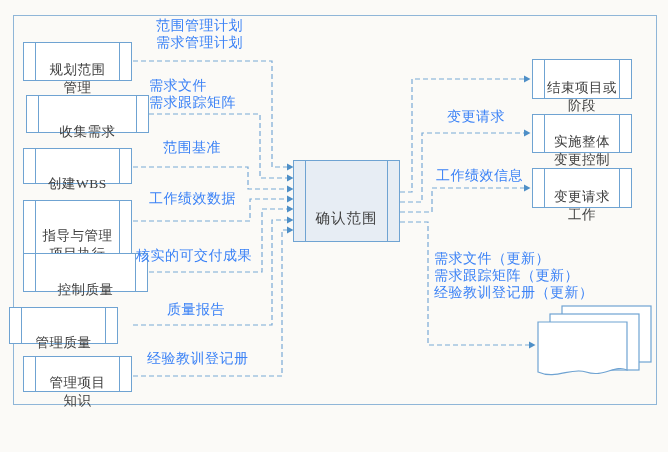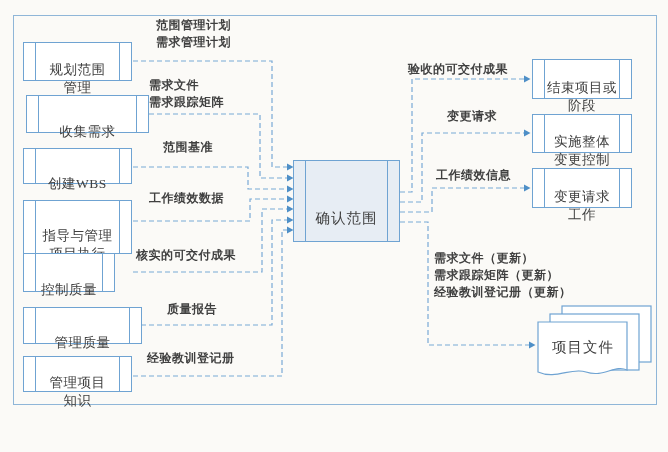--- a/index.html
+++ b/index.html
@@ -41,25 +41,24 @@
     font-size:13.5px;
     line-height:1.32;
     color:#404040;
     letter-spacing:0.5px;
     margin-top:35px;
   }
   .pbox.center .nlabel{font-size:14.5px;letter-spacing:1px;}
   .flow-label{
     position:absolute;
     white-space:pre-line;
-    font-size:12px;
+    font-size:14px;
     line-height:17px;
-    color:#404040;
+    color:#3b82f6;
     letter-spacing:0.5px;
-    font-weight:bold;
   }
   .doc-label{
     position:absolute;
     left:540px;top:338px;width:86px;
     text-align:center;
     font-size:14.5px;
     color:#404040;
     letter-spacing:1px;
   }
   .caption{
@@ -123,24 +122,24 @@
   <div class="pbox" style="left:26px;top:95px;width:123px;height:38px">
     <span class="nlabel">收集需求</span>
   </div>
   <div class="pbox" style="left:23px;top:148px;width:109px;height:36px">
     <span class="nlabel">创建WBS</span>
   </div>
   <div class="pbox" style="left:23px;top:200px;width:109px;height:54px">
     <span class="nlabel">指导与管理
 项目执行</span>
   </div>
-  <div class="pbox" style="left:23px;top:253px;width:92px;height:39px">
+  <div class="pbox" style="left:23px;top:253px;width:125px;height:39px">
     <span class="nlabel">控制质量</span>
   </div>
-  <div class="pbox" style="left:23px;top:307px;width:119px;height:37px">
+  <div class="pbox" style="left:9px;top:307px;width:109px;height:37px">
     <span class="nlabel">管理质量</span>
   </div>
   <div class="pbox" style="left:23px;top:356px;width:109px;height:36px">
     <span class="nlabel">管理项目
 知识</span>
   </div>
 
   <div class="pbox" style="left:532px;top:59px;width:100px;height:40px">
     <span class="nlabel">结束项目或
 阶段</span>
@@ -161,23 +160,21 @@
   <div class="flow-label" style="left:156px;top:17px">范围管理计划
 需求管理计划</div>
   <div class="flow-label" style="left:149px;top:77px">需求文件
 需求跟踪矩阵</div>
   <div class="flow-label" style="left:163px;top:139px">范围基准</div>
   <div class="flow-label" style="left:149px;top:190px">工作绩效数据</div>
   <div class="flow-label" style="left:136px;top:247px">核实的可交付成果</div>
   <div class="flow-label" style="left:167px;top:301px">质量报告</div>
   <div class="flow-label" style="left:147px;top:350px">经验教训登记册</div>
 
-  <div class="flow-label" style="left:408px;top:61px">验收的可交付成果</div>
   <div class="flow-label" style="left:447px;top:108px">变更请求</div>
   <div class="flow-label" style="left:436px;top:167px">工作绩效信息</div>
   <div class="flow-label" style="left:434px;top:250px">需求文件（更新）
 需求跟踪矩阵（更新）
 经验教训登记册（更新）</div>
 
-  <div class="doc-label">项目文件</div>
 
 
 </div>
 
 </body></html>

